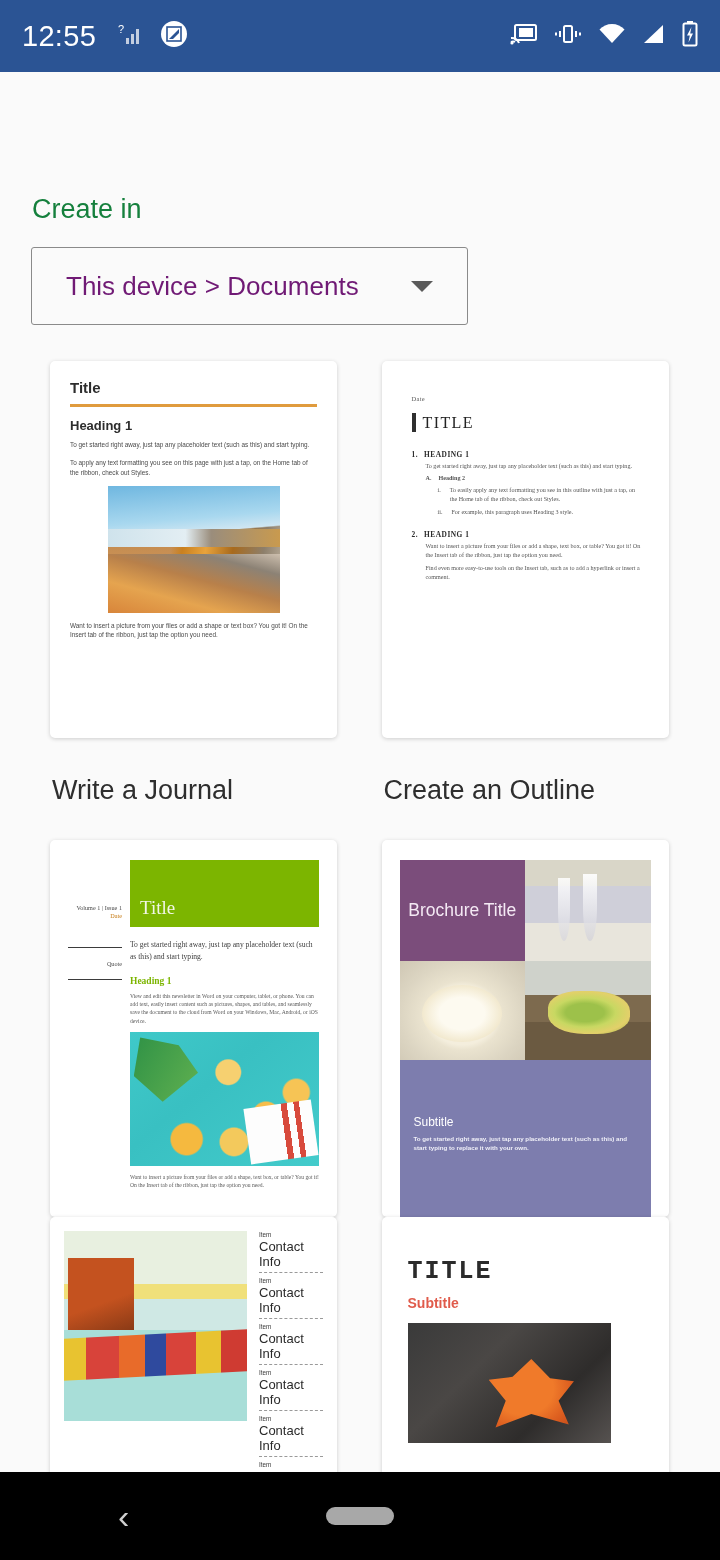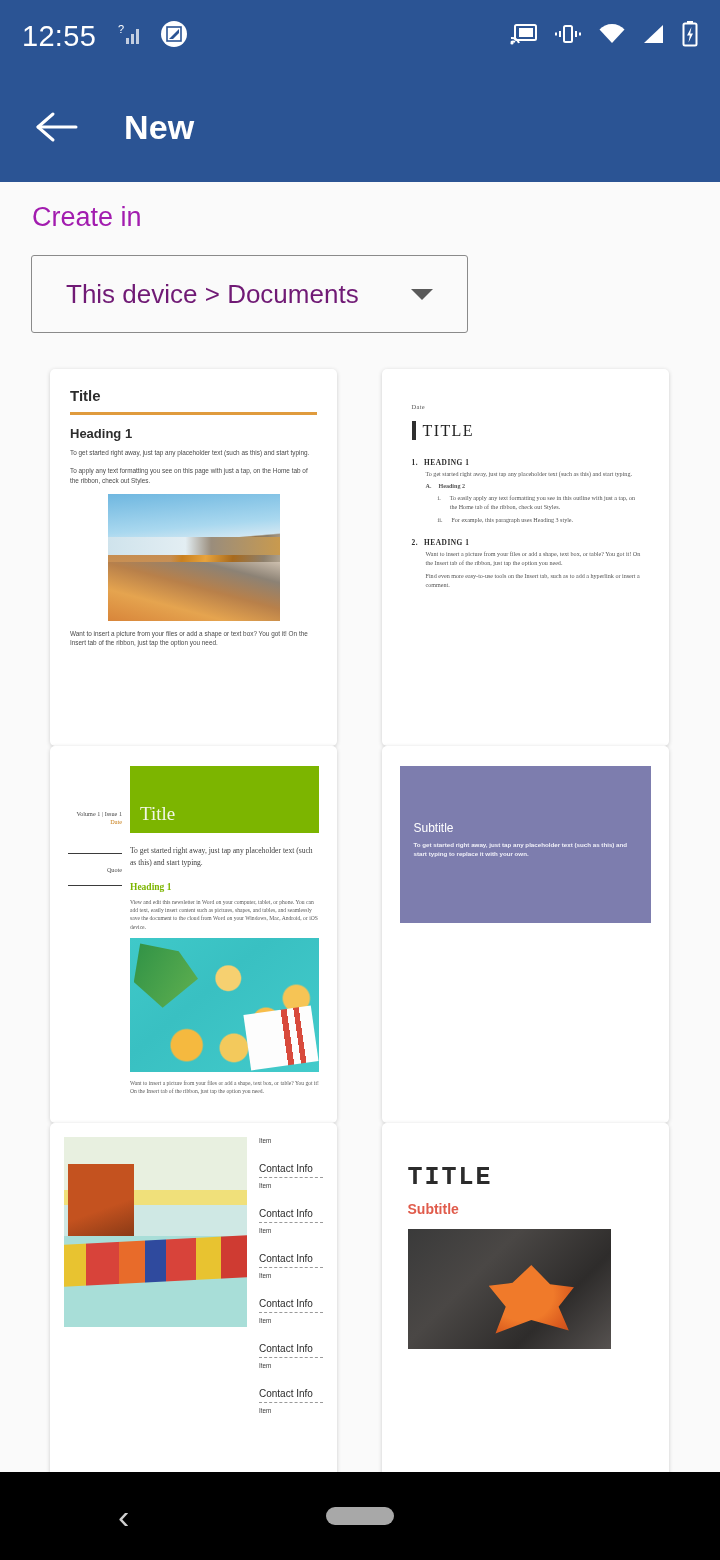--- a/index.html
+++ b/index.html
@@ -32,22 +32,22 @@
     color: #fff; font-size: 34px; font-weight: 700;
     margin-left: 42px; letter-spacing: .2px;
   }
 
   
   .content {
     position: absolute; top: 182px; left: 0; right: 0; bottom: 88px;
     background: #fafafa; overflow: hidden;
   }
   .create-in-label {
-    font-size: 27px; color: #a21caf; font-weight: 400;
-    margin: 20px 0 0 32px;
+    font-size: 27px; color: #15803d; font-weight: 400;
+    margin: 12px 0 0 32px;
   }
   .spinner {
     margin: 22px 0 0 31px; width: 437px; height: 78px;
     border: 1.5px solid #8a8a8a; border-radius: 3px; background: #fafafa;
     display: flex; align-items: center; padding: 0 22px 0 34px; cursor: pointer;
   }
   .spinner-value { font-size: 26px; color: #701a75; flex: 1; }
   .caret { width: 0; height: 0; border-left: 11px solid transparent; border-right: 11px solid transparent; border-top: 11px solid #5a5a5a; margin-right: 12px; }
 
   
@@ -200,21 +200,21 @@
     background: linear-gradient(160deg,#c4521f 0 60%, #8a3a16 100%);
   }
   .c-img::after {
     content:""; position:absolute; left:0; top:54%; width:100%; height:22%;
     background: linear-gradient(90deg,#e8c330 0 12%, #d8433a 12% 30%, #e86b2a 30% 44%, #2f4a9e 44% 56%, #d8433a 56% 72%, #e8c330 72% 86%, #cf3b32 86% 100%);
     transform: skewY(-3deg);
   }
   .c-list { flex:1; padding-left: 12px; }
   .c-row { margin-bottom: 4px; }
   .c-item { font-size: 6.3px; color:#3a3a3a; }
-  .c-contact { font-size: 10px; color:#2a2a2a; margin-top:19px; }
+  .c-contact { font-size: 13px; color:#2a2a2a; margin-top:1px; }
   .c-dash { border-bottom: 1px dashed #9a9a9a; margin-top: 3px; }
 
   
   .t-wrap { padding: 40px 26px 0 26px; }
   .t-title { font-size: 25px; font-weight:800; color:#2b2b2b; letter-spacing: 2px; font-family:"Liberation Mono", monospace; }
   .t-sub { font-size: 14px; font-weight:700; color:#E05B4B; margin-top: 9px; }
   .t-img {
     margin-top: 12px; width: 203px; height: 120px;
     background: linear-gradient(135deg,#3a3a3a 0%, #4a4745 35%, #2e2c2b 70%, #565250 100%);
     position:relative; overflow:hidden;
@@ -289,29 +289,20 @@
       <span class="sicon">
         <svg width="16" height="26" viewBox="0 0 16 26">
             <rect x="5" y="0" width="6" height="2.5" fill="#fff"></rect>
             <rect x="1.5" y="2.5" width="13" height="22" rx="1.5" fill="none" stroke="#fff" stroke-width="2"></rect>
             <path d="M9.5 6 L5 14.5 L7.8 14.5 L6.5 21.5 L11 12.5 L8.2 12.5 Z" fill="#fff"></path>
           </svg>
       </span>
     </div>
   </div>
 
-  <div class="appbar">
-    <div class="back-arrow">
-      <svg width="44" height="34" viewBox="0 0 44 34">
-          <path d="M19 4 L4 17 L19 30" stroke="#fff" stroke-width="3" fill="none" stroke-linecap="round" stroke-linejoin="round"></path>
-          <line x1="4" y1="17" x2="42" y2="17" stroke="#fff" stroke-width="3" stroke-linecap="round"></line>
-        </svg>
-    </div>
-    <div class="appbar-title">New</div>
-  </div>
 
   <div class="content">
 
     <div class="create-in-label">Create in</div>
 
     <div class="spinner">
       <span class="spinner-value">This device &gt; Documents</span>
       <span class="caret"></span>
     </div>
 
@@ -322,20 +313,21 @@
           <div class="j-wrap">
             <div class="j-title">Title</div>
             <div class="j-rule"></div>
             <div class="j-h1">Heading 1</div>
             <div class="j-p">To get started right away, just tap any placeholder text (such as this) and start typing.</div>
             <div class="j-p">To apply any text formatting you see on this page with just a tap, on the Home tab of the ribbon, check out Styles.</div>
             <div class="j-img"></div>
             <div class="j-p">Want to insert a picture from your files or add a shape or text box? You got it! On the Insert tab of the ribbon, just tap the option you need.</div>
           </div>
         </div>
+        <div class="tpl-label">Write a Journal</div>
       </div>
 
       <div class="tpl-cell">
         <div class="tpl-card">
           <div class="o-wrap">
             <div class="o-date">Date</div>
             <div class="o-title-row">
               <span class="o-bar"></span>
               <span class="o-title">TITLE</span>
             </div>
@@ -361,20 +353,21 @@
             <div class="o-gap"></div>
 
             <div class="o-l1">
               <span class="o-h">2.</span>
               <span class="o-h">HEADING 1</span>
             </div>
             <div class="o-t o-ind1">Want to insert a picture from your files or add a shape, text box, or table? You got it! On the Insert tab of the ribbon, just tap the option you need.</div>
             <div class="o-t o-ind1" style="margin-top:4px;">Find even more easy-to-use tools on the Insert tab, such as to add a hyperlink or insert a comment.</div>
           </div>
         </div>
+        <div class="tpl-label">Create an Outline</div>
       </div>
 
       <div class="tpl-cell">
         <div class="tpl-card">
           <div class="n-wrap">
             <div class="n-left">
               <div class="n-vol">Volume 1 | Issue 1</div>
               <div class="n-date">Date</div>
               <div class="n-quotebox">
                 <div class="n-quote">Quote</div>
@@ -390,20 +383,28 @@
               <div class="n-img"></div>
               <div class="n-body">Want to insert a picture from your files or add a shape, text box, or table? You got it! On the Insert tab of the ribbon, just tap the option you need.</div>
             </div>
           </div>
         </div>
       </div>
 
       <div class="tpl-cell">
         <div class="tpl-card">
           <div class="b-wrap">
+            <div class="b-grid">
+              <div class="b-purple">
+                <span class="b-ptitle">Brochure Title</span>
+              </div>
+              <div class="b-ph1"></div>
+              <div class="b-ph2"></div>
+              <div class="b-ph3"></div>
+            </div>
             <div class="b-band">
               <div class="b-sub">Subtitle</div>
               <div class="b-subtext">To get started right away, just tap any placeholder text (such as this) and start typing to replace it with your own.</div>
             </div>
           </div>
         </div>
       </div>
 
       <div class="tpl-cell">
         <div class="tpl-card">

